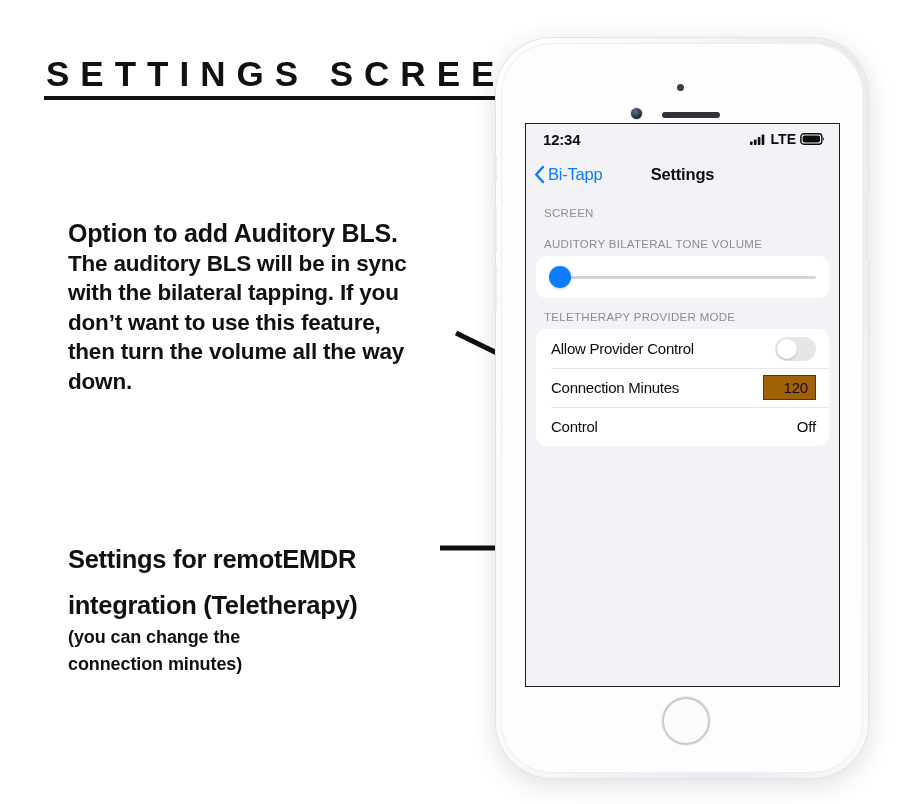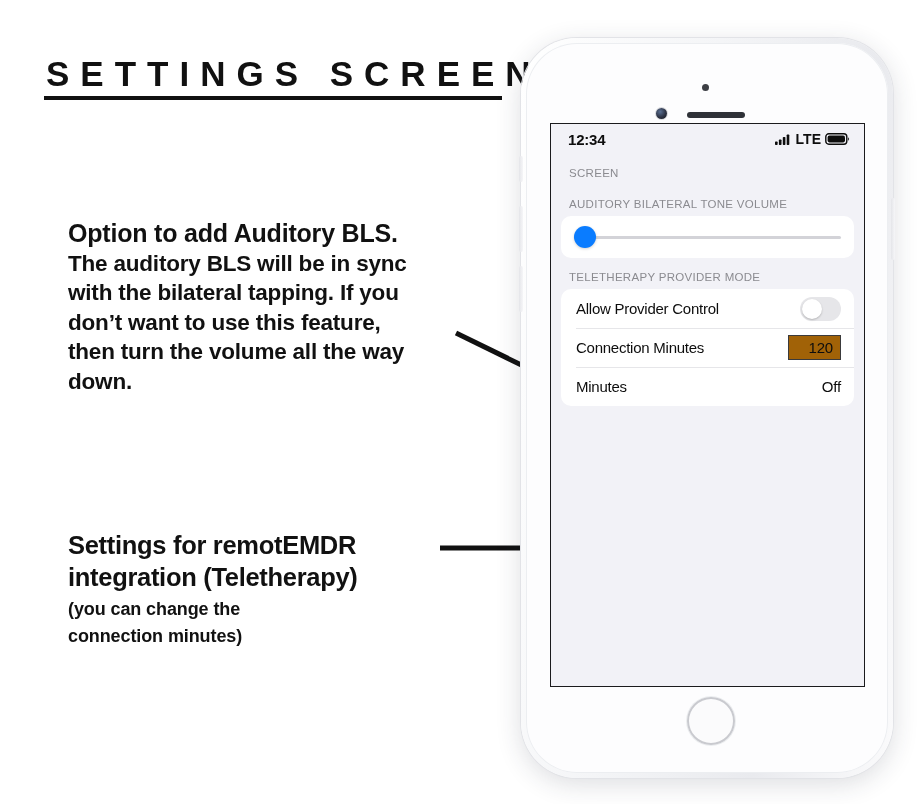--- a/index.html
+++ b/index.html
@@ -60,37 +60,38 @@
   #annotation-teletherapy {
     left: 68px;
     top: 530px;
     width: 400px;
   }
   #annotation-teletherapy .anno-head {
     font-size: 25.5px;
     font-weight: bold;
     line-height: 1.25;
     letter-spacing: -0.3px;
+    margin-top: 14px;
   }
   #annotation-teletherapy .anno-sub {
     font-size: 18px;
     font-weight: bold;
     line-height: 1.35;
     margin-top: 3px;
     letter-spacing: -0.1px;
   }
 
   .arrow-svg { position: absolute; overflow: visible; }
   #arrow-audio { left: 450px; top: 322px; }
   #arrow-teletherapy { left: 438px; top: 534px; }
 
   
   #phone {
     position: absolute;
-    left: 521px;
+    left: 496px;
     top: 38px;
     width: 372px;
     height: 740px;
     border-radius: 56px;
     background: linear-gradient(100deg, #ffffff 0%, #f4f5f7 40%, #e9eaee 72%, #fbfbfc 100%);
     box-shadow: 0 0 0 1px #e2e3e7, 0 6px 26px rgba(40,45,60,0.16);
   }
   #phone-inner-bezel {
     position: absolute;
     left: 5px; top: 5px;
@@ -375,20 +376,29 @@
         </svg>
         <span id="lte-label">LTE</span>
         <svg width="25" height="12" viewBox="0 0 25 12">
           <rect x="0.8" y="0.8" width="21" height="10.4" rx="3" fill="none" stroke="#0d0d0d" stroke-width="1.4"></rect>
           <rect x="2.6" y="2.6" width="17.4" height="6.8" rx="1.8" fill="#0d0d0d"></rect>
           <path d="M23.2 4.3 a2.1 2.1 0 0 1 0 3.4 z" fill="#0d0d0d"></path>
         </svg>
       </div>
     </div>
 
+    <div id="nav-bar">
+      <div id="nav-back">
+        <svg width="11" height="19" viewBox="0 0 11 19">
+          <polyline points="9,2 2.2,9.5 9,17" fill="none" stroke="#0a7cff" stroke-width="2.4" stroke-linecap="round" stroke-linejoin="round"></polyline>
+        </svg>
+        <span id="nav-back-label">Bi-Tapp</span>
+      </div>
+      <div id="nav-title">Settings</div>
+    </div>
 
     <div class="section-header">SCREEN</div>
 
     <div class="section-header">AUDITORY BILATERAL TONE VOLUME</div>
     <div id="slider-card">
       <div id="slider-track-wrap">
         <div id="slider-track"></div>
         <div id="slider-knob"></div>
       </div>
     </div>
@@ -402,21 +412,21 @@
           <div class="knob"></div>
         </div>
       </div>
 
       <div class="row">
         <span class="row-label">Connection Minutes</span>
         <div id="connection-minutes-box">120</div>
       </div>
 
       <div class="row">
-        <span class="row-label">Minutes</span>
+        <span class="row-label">Control</span>
         <span class="row-value">Off</span>
       </div>
 
     </div>
 
   </div>
 
   <div id="home-button"></div>
 </div>
 

